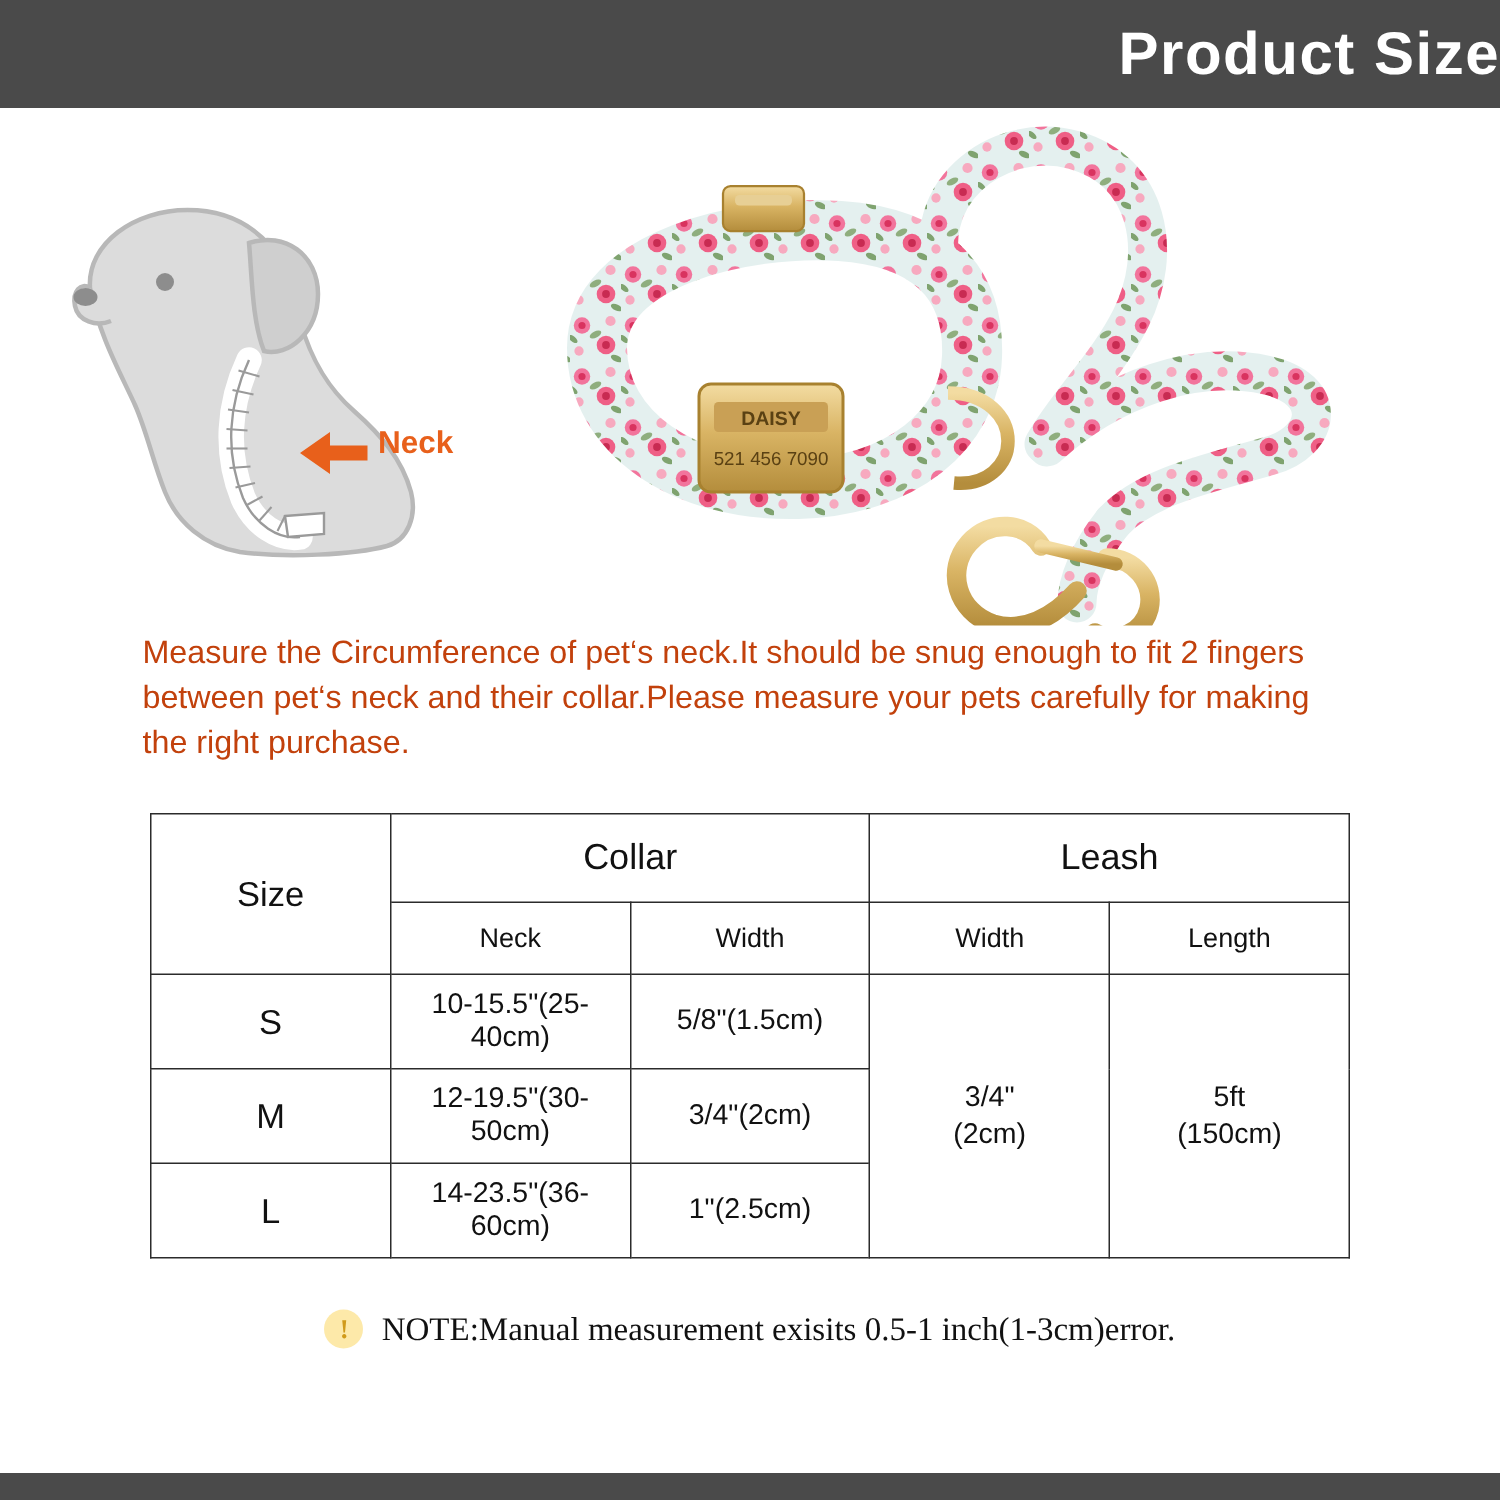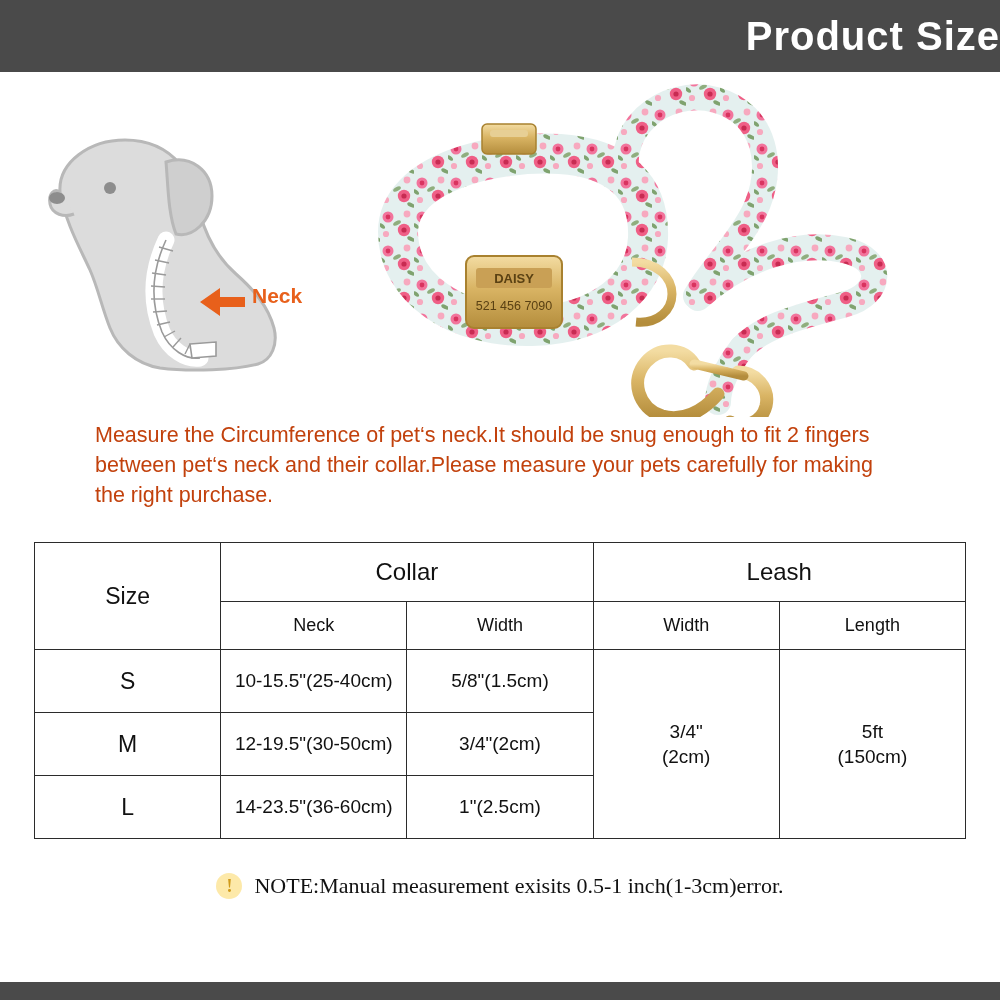--- a/index.html
+++ b/index.html
@@ -67,21 +67,21 @@
   .measure-text {
     margin: 8px 92px 0 95px;
     font-size: 21.5px;
     line-height: 30px;
     color: #c2410c;
   }
 
   
   .size-table {
     margin: 32px auto 0 auto;
-    width: 932px;
+    width: 800px;
     border-collapse: collapse;
     table-layout: fixed;
   }
   .size-table td, .size-table th {
     border: 1px solid #2b2b2b;
     text-align: center;
     vertical-align: middle;
     font-weight: normal;
     color: #111111;
   }

